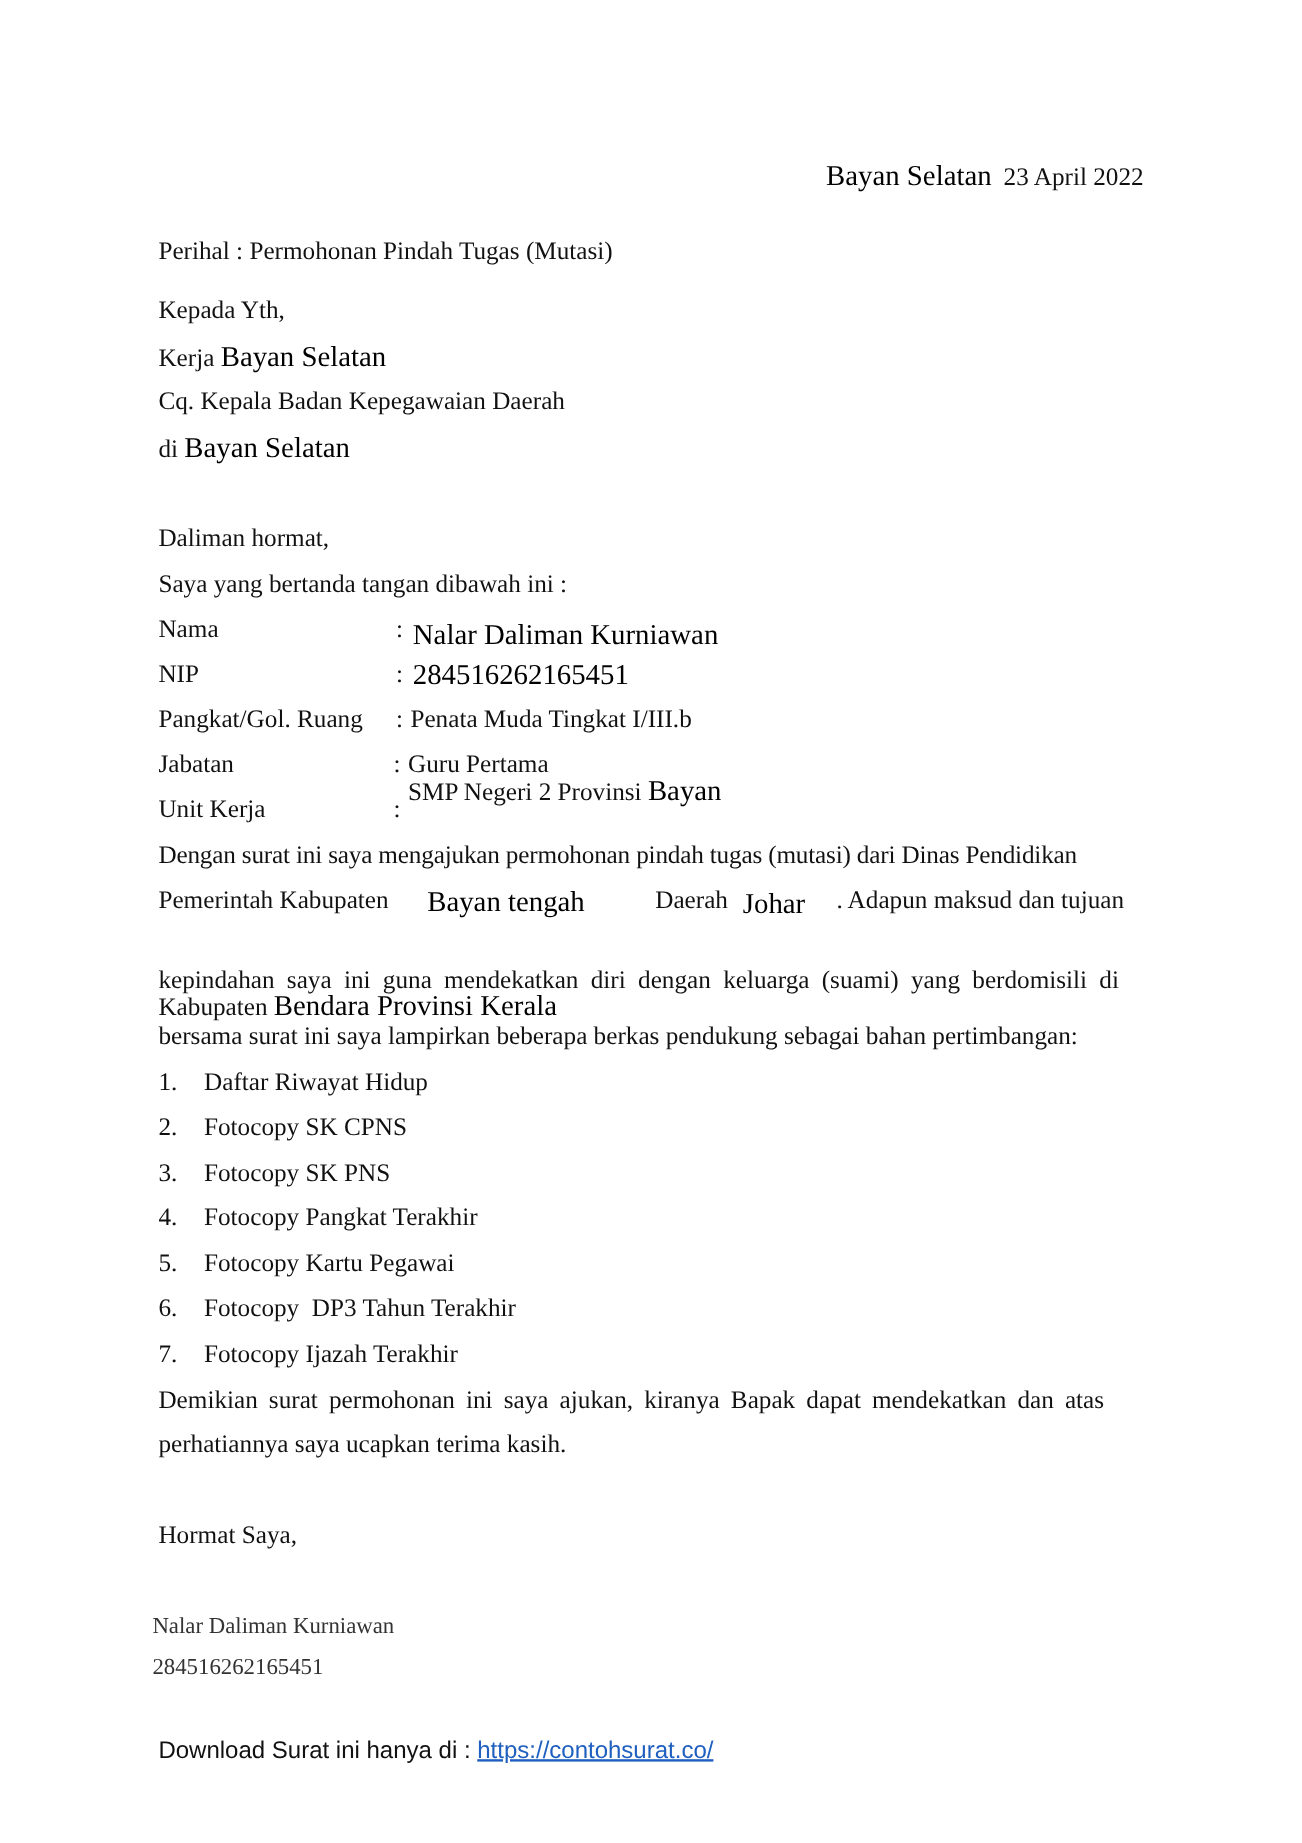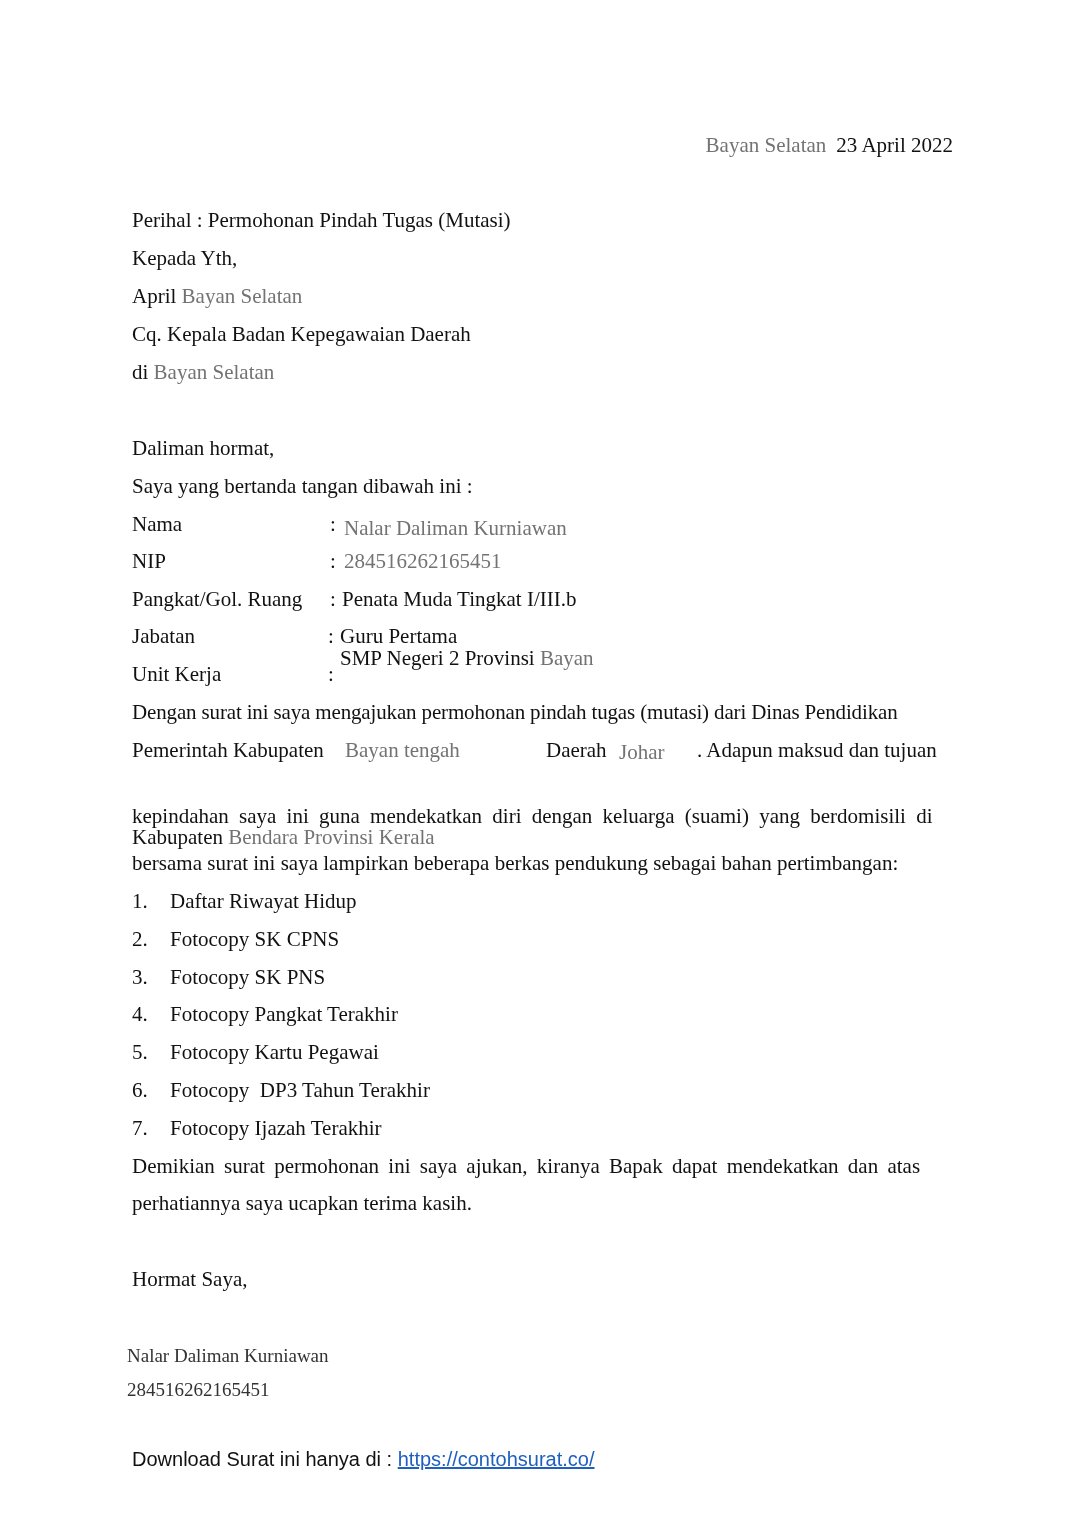--- a/index.html
+++ b/index.html
@@ -2,45 +2,45 @@
 <html><head>
   <meta charset="utf-8">
   <style>
     html, body { margin: 0; padding: 0; background: #ffffff; }
     body {
       width: 1085px; height: 1536px; position: relative; overflow: hidden;
       font-family: "Liberation Serif", serif; color: #111111;
       font-size: 21px;
     }
     .abs { position: absolute; white-space: nowrap; line-height: 1; }
-    .fill { color: #737373; font-size: 21px; }
+    .fill { color: #000000; font-size: 24px; }
     .date-line { right: 132px; top: 135px; }
     .date-line .fill { margin-right: 10px; }
     .row { left: 132px; }
     .lbl { position: absolute; left: 132px; }
     .val { position: absolute; white-space: nowrap; line-height: 1; }
     .justify-line { left: 132px; width: 821px; display: flex; justify-content: space-between; }
     .justify-line span { white-space: nowrap; }
     .list-num { position: absolute; left: 132px; }
     .list-text { position: absolute; left: 170px; }
     .footer { left: 132px; top: 1449px; font-family: "Liberation Sans", sans-serif; font-size: 20px; color: #111; }
     .footer a { color: #1f5fbf; text-decoration: underline; }
     .sig { left: 127px; font-size: 19px; color: #333; }
   </style>
 </head>
 <body>
 
 <div class="abs date-line">
   <span class="fill">Bayan Selatan</span><span>23 April 2022</span>
 </div>
 
-<div class="abs row" style="top:210px">Perihal : Permohonan Pindah Tugas (Mutasi)</div>
+<div class="abs row" style="top:199px">Perihal : Permohonan Pindah Tugas (Mutasi)</div>
 <div class="abs row" style="top:248px">Kepada Yth,</div>
 <div class="abs row" style="top:286px">
-  <span>April</span>
+  <span>Kerja</span>
   <span class="fill">Bayan Selatan</span>
 </div>
 <div class="abs row" style="top:324px">Cq. Kepala Badan Kepegawaian Daerah</div>
 <div class="abs row" style="top:362px">
   <span>di</span>
   <span class="fill">Bayan Selatan</span>
 </div>
 
 <div class="abs row" style="top:438px">Daliman hormat,</div>
 <div class="abs row" style="top:476px">Saya yang bertanda tangan dibawah ini  :</div>
@@ -65,21 +65,21 @@
 <div class="val" style="left:328px; top:664px;">:</div>
 <div class="val" style="left:340px; top:648px;">
   <span>SMP Negeri 2 Provinsi</span>
   <span class="fill">Bayan</span>
 </div>
 
 <div class="abs justify-line" style="top:702px">
   <span style="letter-spacing:-0.15px">Dengan surat ini saya mengajukan permohonan pindah tugas (mutasi) dari Dinas Pendidikan</span>
 </div>
 <div class="abs" style="left:132px; top:740px;">Pemerintah Kabupaten</div>
-<div class="abs fill" style="left:345px; top:740px;text-align:right;">Bayan tengah</div>
+<div class="abs fill" style="left:356px; top:740px;text-align:right;">Bayan tengah</div>
 <div class="abs" style="left:546px; top:740px;">Daerah</div>
 <div class="abs fill" style="left:619px; top:742px;">Johar</div>
 <div class="abs" style="left:697px; top:740px;">. Adapun maksud dan tujuan</div>
 <div class="abs justify-line" style="top:806px">
   <span style="word-spacing:5px">kepindahan saya ini guna mendekatkan diri dengan keluarga (suami) yang berdomisili di</span>
 </div>
 <div class="abs" style="left:132px; top:815px;margin-top:12px;">
   <span>Kabupaten</span>
   <span class="fill">Bendara Provinsi Kerala</span>
 </div>

